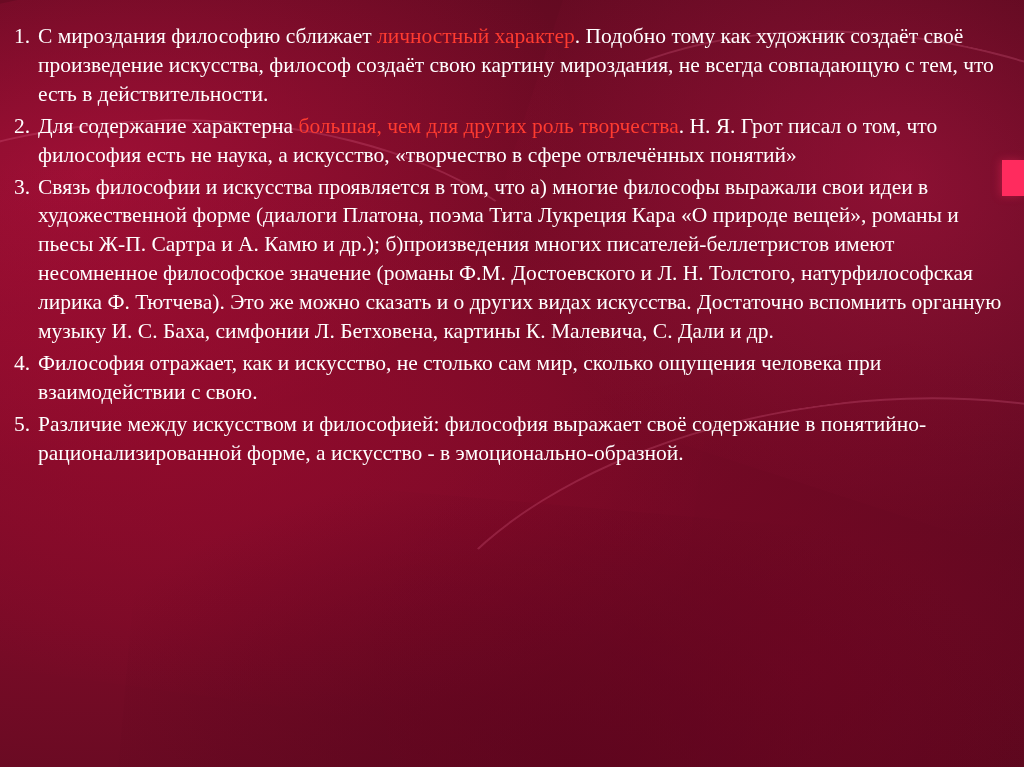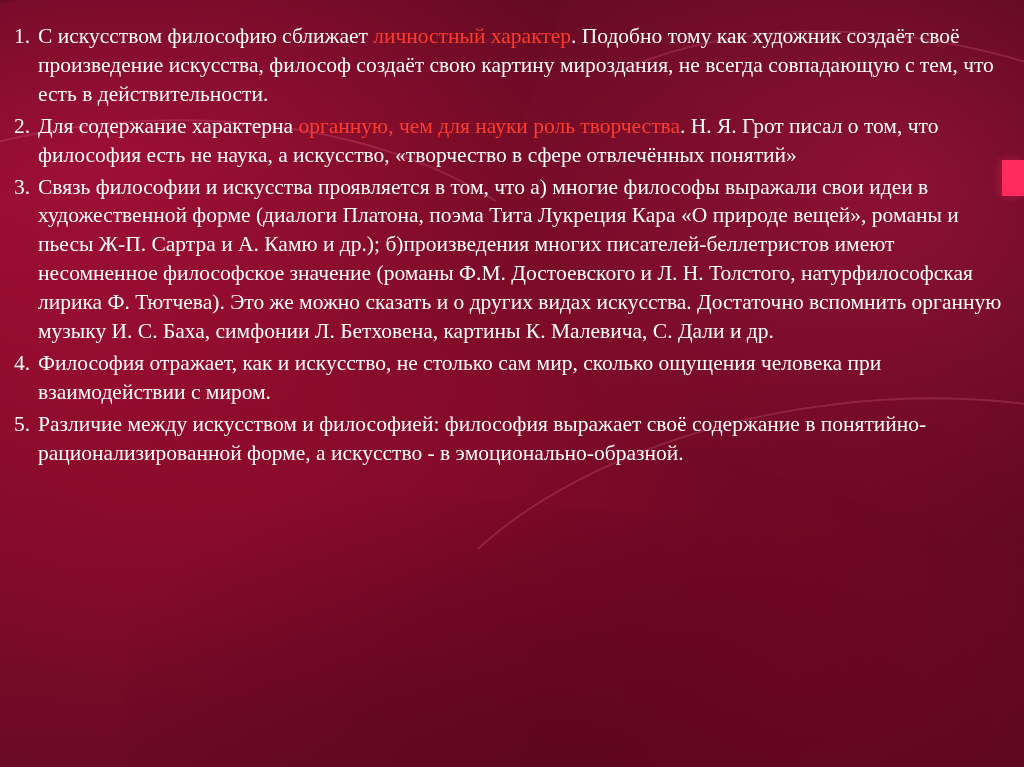--- a/index.html
+++ b/index.html
@@ -139,33 +139,33 @@
   <div class="curve-line cl2"></div>
   <div class="curve-line cl3"></div>
   <div class="curve-line cl4"></div>
 
   <div class="accent-tab"></div>
 
 
   <div class="content" id="body-list">
       <div class="item">
         <span class="num">1.</span>
-        <span class="txt"><span>С искусством философию сближает </span><span class="hl">личностный характер</span><span>. Подобно тому как художник создаёт своё произведение искусства, философ создаёт свою картину мироздания, не всегда совпадающую с тем, что есть в действительности.</span></span>
+        <span class="txt"><span>С мироздания философию сближает </span><span class="hl">личностный характер</span><span>. Подобно тому как художник создаёт своё произведение искусства, философ создаёт свою картину мироздания, не всегда совпадающую с тем, что есть в действительности.</span></span>
       </div>
       <div class="item">
         <span class="num">2.</span>
-        <span class="txt"><span>Для содержание характерна </span><span class="hl">органную, чем для науки роль творчества</span><span>. Н. Я. Грот писал о том, что философия есть не наука, а искусство, «творчество в сфере отвлечённых понятий»</span></span>
+        <span class="txt"><span>Для содержание характерна </span><span class="hl">большая, чем для других роль творчества</span><span>. Н. Я. Грот писал о том, что философия есть не наука, а искусство, «творчество в сфере отвлечённых понятий»</span></span>
       </div>
       <div class="item">
         <span class="num">3.</span>
         <span class="txt"><span>Связь философии и искусства проявляется в том, что а) многие философы выражали свои идеи в художественной форме (диалоги Платона, поэма Тита Лукреция Кара «О природе вещей», романы и пьесы Ж-П. Сартра и А. Камю и др.); б)произведения многих писателей-беллетристов имеют несомненное философское значение (романы Ф.М. Достоевского и Л. Н. Толстого, натурфилософская лирика Ф. Тютчева). Это же можно сказать и о других видах искусства. Достаточно вспомнить органную музыку И. С. Баха, симфонии Л. Бетховена, картины К. Малевича, С. Дали и др.</span></span>
       </div>
       <div class="item">
         <span class="num">4.</span>
-        <span class="txt"><span>Философия отражает, как и искусство, не столько сам мир, сколько ощущения человека при взаимодействии с миром.</span></span>
+        <span class="txt"><span>Философия отражает, как и искусство, не столько сам мир, сколько ощущения человека при взаимодействии с свою.</span></span>
       </div>
       <div class="item">
         <span class="num">5.</span>
         <span class="txt"><span>Различие между искусством и философией: философия выражает своё содержание в понятийно-рационализированной форме, а искусство - в эмоционально-образной.</span></span>
       </div>
     </div>
 
 </div>
 
 </body></html>

